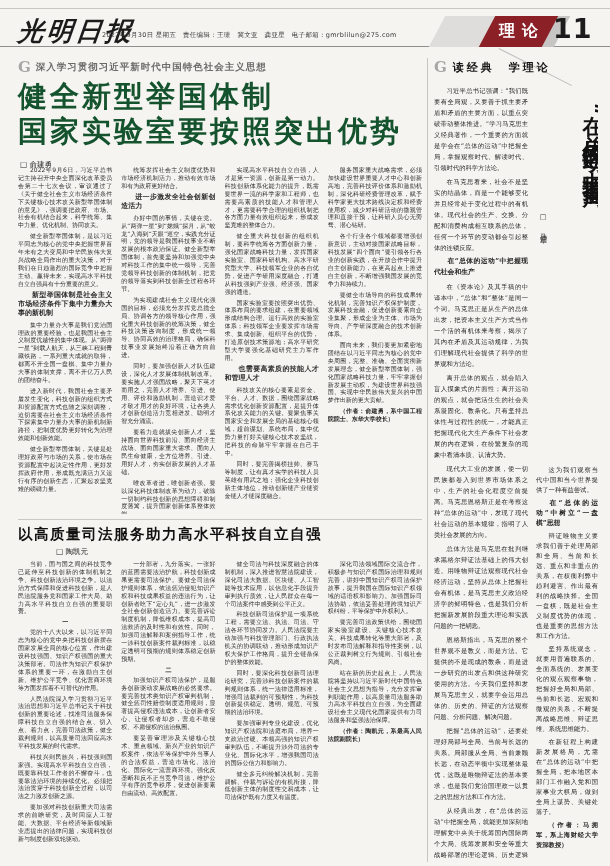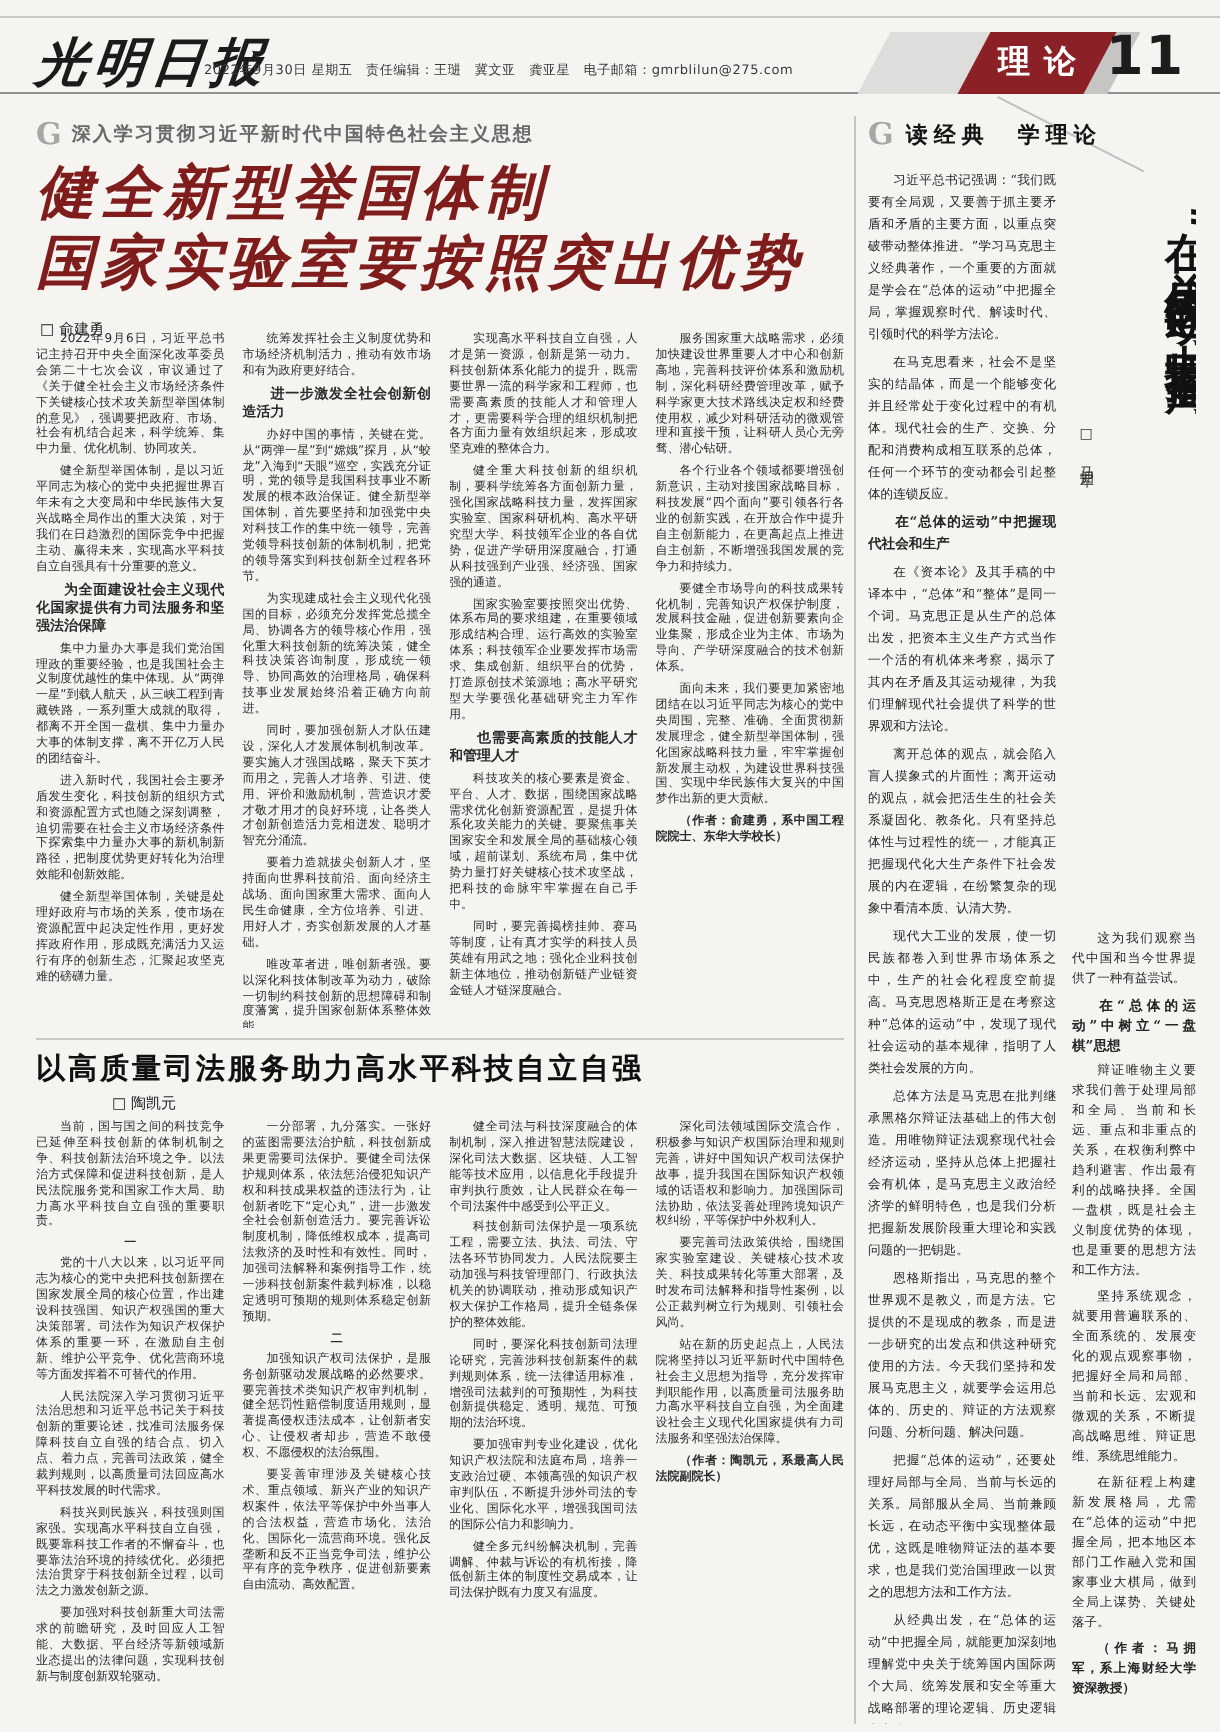--- a/index.html
+++ b/index.html
@@ -22,21 +22,21 @@
   .g-mark{font-family:"DejaVu Serif",serif;font-weight:700;color:#a6a6a4;font-size:15px;line-height:1;}
   .colflow p{margin:0 0 3px 0;text-indent:2em;text-align:justify;word-break:break-all;}
   .colflow .b-h{font-weight:700;}
   .colflow .b-note{font-weight:700;}
   .colflow .b-sec{text-align:center;text-indent:0;font-weight:700;margin:2px 0;}
 
   
   .left-region{position:absolute;left:18px;top:60px;width:404px;height:802px;}
   .a1-eyebrow{position:absolute;left:0;top:0;display:flex;align-items:center;gap:5px;}
   .a1-eyebrow .txt{font-size:9.5px;font-weight:700;color:#6a6a68;letter-spacing:1px;}
-  .a1-title{position:absolute;left:0;top:19px;font-size:29px;line-height:35px;font-weight:900;letter-spacing:3px;color:#7f1d1d;font-style:italic;}
+  .a1-title{position:absolute;left:0;top:19px;font-size:29px;line-height:35px;font-weight:900;letter-spacing:3px;color:#14532d;}
   .a1-author{position:absolute;left:2px;top:100px;font-size:7.5px;color:#222;}
   .a1-cols{position:absolute;left:0;top:106px;width:404px;height:348px;display:flex;gap:9px;}
   .a1-cols .col{flex:1 1 0;overflow:hidden;font-size:6px;line-height:7.9px;color:#2c2c2c;}
   .a1-cols .b-h{font-size:7px;line-height:9px;margin:3px 0;}
   .divider-h{position:absolute;left:0;top:459px;width:404px;height:1px;background:#c9c8c6;}
   .a2-title{position:absolute;left:0;top:465px;font-size:14.5px;font-weight:900;letter-spacing:1.5px;color:#101010;white-space:nowrap;}
   .a2-author{position:absolute;left:2px;top:487px;font-size:7.5px;color:#222;padding-left:36px;}
   .a2-cols{position:absolute;left:0;top:500px;width:404px;height:302px;display:flex;gap:9px;}
   .a2-cols .col{flex:1 1 0;overflow:hidden;font-size:6px;line-height:7.9px;color:#2c2c2c;}
 
@@ -78,21 +78,21 @@
     </div>
     <div class="a1-title">
       <div>健全新型举国体制</div>
       <div>国家实验室要按照突出优势</div>
     </div>
     <div class="a1-author">□ 俞建勇</div>
     <div class="a1-cols">
       <div class="col colflow">
           <p class="b-p">2022年9月6日，习近平总书记主持召开中央全面深化改革委员会第二十七次会议，审议通过了《关于健全社会主义市场经济条件下关键核心技术攻关新型举国体制的意见》，强调要把政府、市场、社会有机结合起来，科学统筹、集中力量、优化机制、协同攻关。</p>
           <p class="b-p">健全新型举国体制，是以习近平同志为核心的党中央把握世界百年未有之大变局和中华民族伟大复兴战略全局作出的重大决策，对于我们在日趋激烈的国际竞争中把握主动、赢得未来，实现高水平科技自立自强具有十分重要的意义。</p>
-          <p class="b-h">为全面建设社会主义现代化国家提供有力司法服务和坚强法治保障</p>
+          <p class="b-h">新型举国体制是社会主义市场经济条件下集中力量办大事的新机制</p>
           <p class="b-p">集中力量办大事是我们党治国理政的重要经验，也是我国社会主义制度优越性的集中体现。从“两弹一星”到载人航天，从三峡工程到青藏铁路，一系列重大成就的取得，都离不开全国一盘棋、集中力量办大事的体制支撑，离不开亿万人民的团结奋斗。</p>
           <p class="b-p">进入新时代，我国社会主要矛盾发生变化，科技创新的组织方式和资源配置方式也随之深刻调整，迫切需要在社会主义市场经济条件下探索集中力量办大事的新机制新路径，把制度优势更好转化为治理效能和创新效能。</p>
           <p class="b-p">健全新型举国体制，关键是处理好政府与市场的关系，使市场在资源配置中起决定性作用，更好发挥政府作用，形成既充满活力又运行有序的创新生态，汇聚起攻坚克难的磅礴力量。</p>
         </div>
       <div class="col colflow">
           <p class="b-p">统筹发挥社会主义制度优势和市场经济机制活力，推动有效市场和有为政府更好结合。</p>
           <p class="b-h">进一步激发全社会创新创造活力</p>
           <p class="b-p">办好中国的事情，关键在党。从“两弹一星”到“嫦娥”探月，从“蛟龙”入海到“天眼”巡空，实践充分证明，党的领导是我国科技事业不断发展的根本政治保证。健全新型举国体制，首先要坚持和加强党中央对科技工作的集中统一领导，完善党领导科技创新的体制机制，把党的领导落实到科技创新全过程各环节。</p>
           <p class="b-p">为实现建成社会主义现代化强国的目标，必须充分发挥党总揽全局、协调各方的领导核心作用，强化重大科技创新的统筹决策，健全科技决策咨询制度，形成统一领导、协同高效的治理格局，确保科技事业发展始终沿着正确方向前进。</p>
           <p class="b-p">同时，要加强创新人才队伍建设，深化人才发展体制机制改革。要实施人才强国战略，聚天下英才而用之，完善人才培养、引进、使用、评价和激励机制，营造识才爱才敬才用才的良好环境，让各类人才创新创造活力竞相迸发、聪明才智充分涌流。</p>

